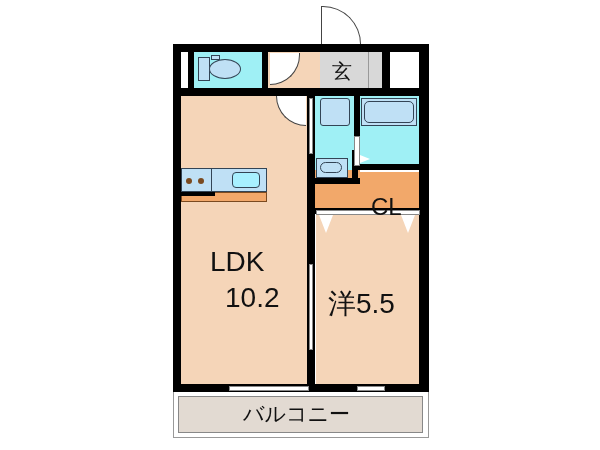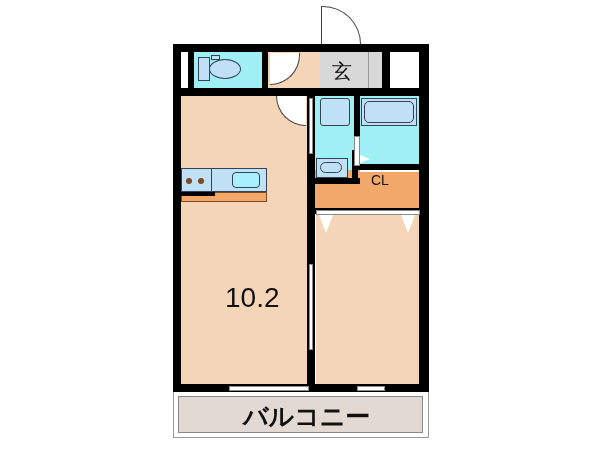--- a/index.html
+++ b/index.html
@@ -73,16 +73,18 @@
   <div class="abs" style="left:360px;top:155px;width:0;height:0;border-top:4px solid transparent;border-bottom:4px solid transparent;border-left:10px solid #fff;"></div>
   <div class="abs" style="left:316px;top:210px;width:104px;height:5px;background:#fff;border:1px solid #888;"></div>
   <div class="abs" style="left:319px;top:215px;width:0;height:0;border-left:7px solid transparent;border-right:7px solid transparent;border-top:18px solid #fff;"></div>
   <div class="abs" style="left:401px;top:215px;width:0;height:0;border-left:7px solid transparent;border-right:7px solid transparent;border-top:18px solid #fff;"></div>
   <div class="abs" style="left:309px;top:264px;width:4px;height:86px;background:#fff;border:1px solid #888;"></div>
 
   <div class="abs" style="left:229px;top:386px;width:80px;height:5px;background:#fff;border:1px solid #888;"></div>
   <div class="abs" style="left:357px;top:386px;width:28px;height:5px;background:#fff;border:1px solid #888;"></div>
 
   <div class="label" style="left:332px;top:58px;font-size:20px;">玄</div>
-  <div class="label" style="left:371px;top:172px;font-size:14px;">CL</div>
+  <div class="label" style="left:371px;top:193px;font-size:24px;">CL</div>
+  <div class="label" style="left:210px;top:246px;font-size:28px;">LDK</div>
   <div class="label" style="left:225px;top:282px;font-size:28px;">10.2</div>
-  <div class="label" style="left:243px;top:400px;font-size:25px;font-weight:bold;">バルコニー</div>
+  <div class="label" style="left:328px;top:285px;font-size:28px;">洋5.5</div>
+  <div class="label" style="left:243px;top:400px;font-size:21px;">バルコニー</div>
 </div>
 
 </body></html>

